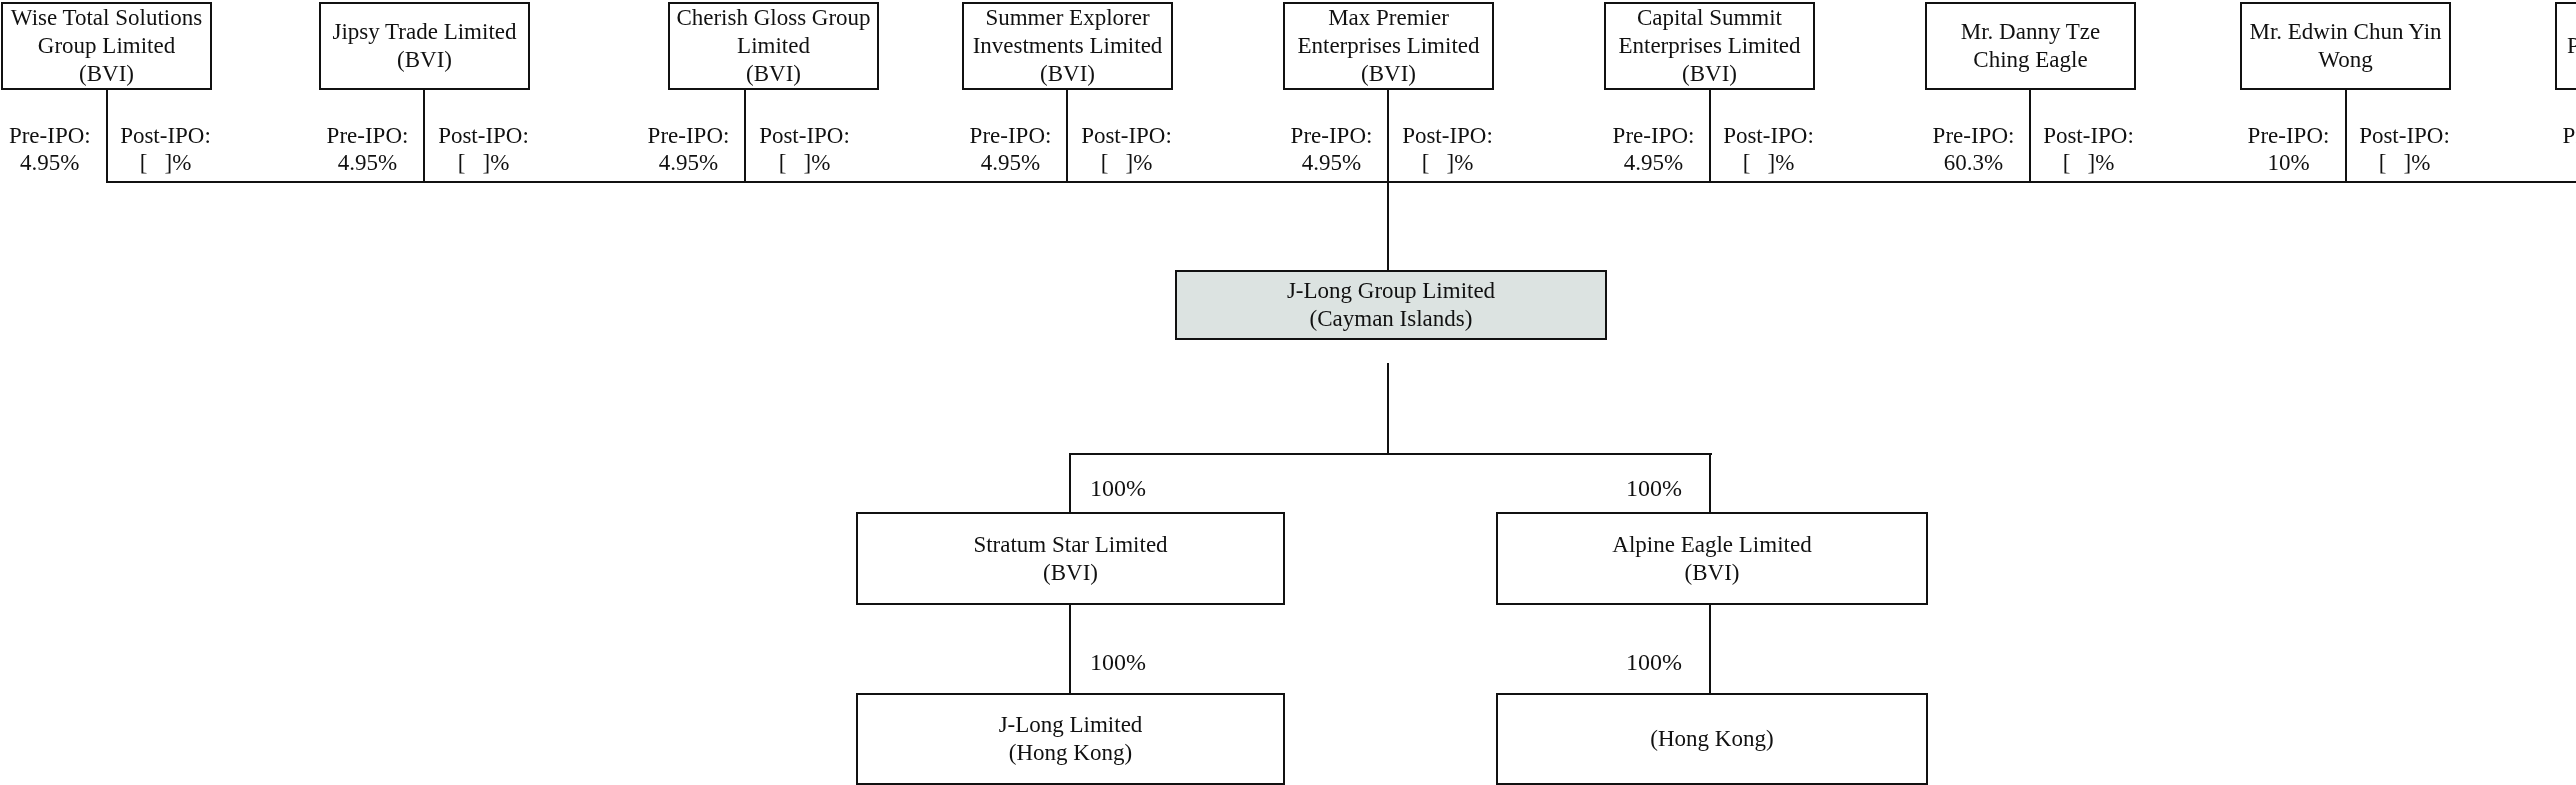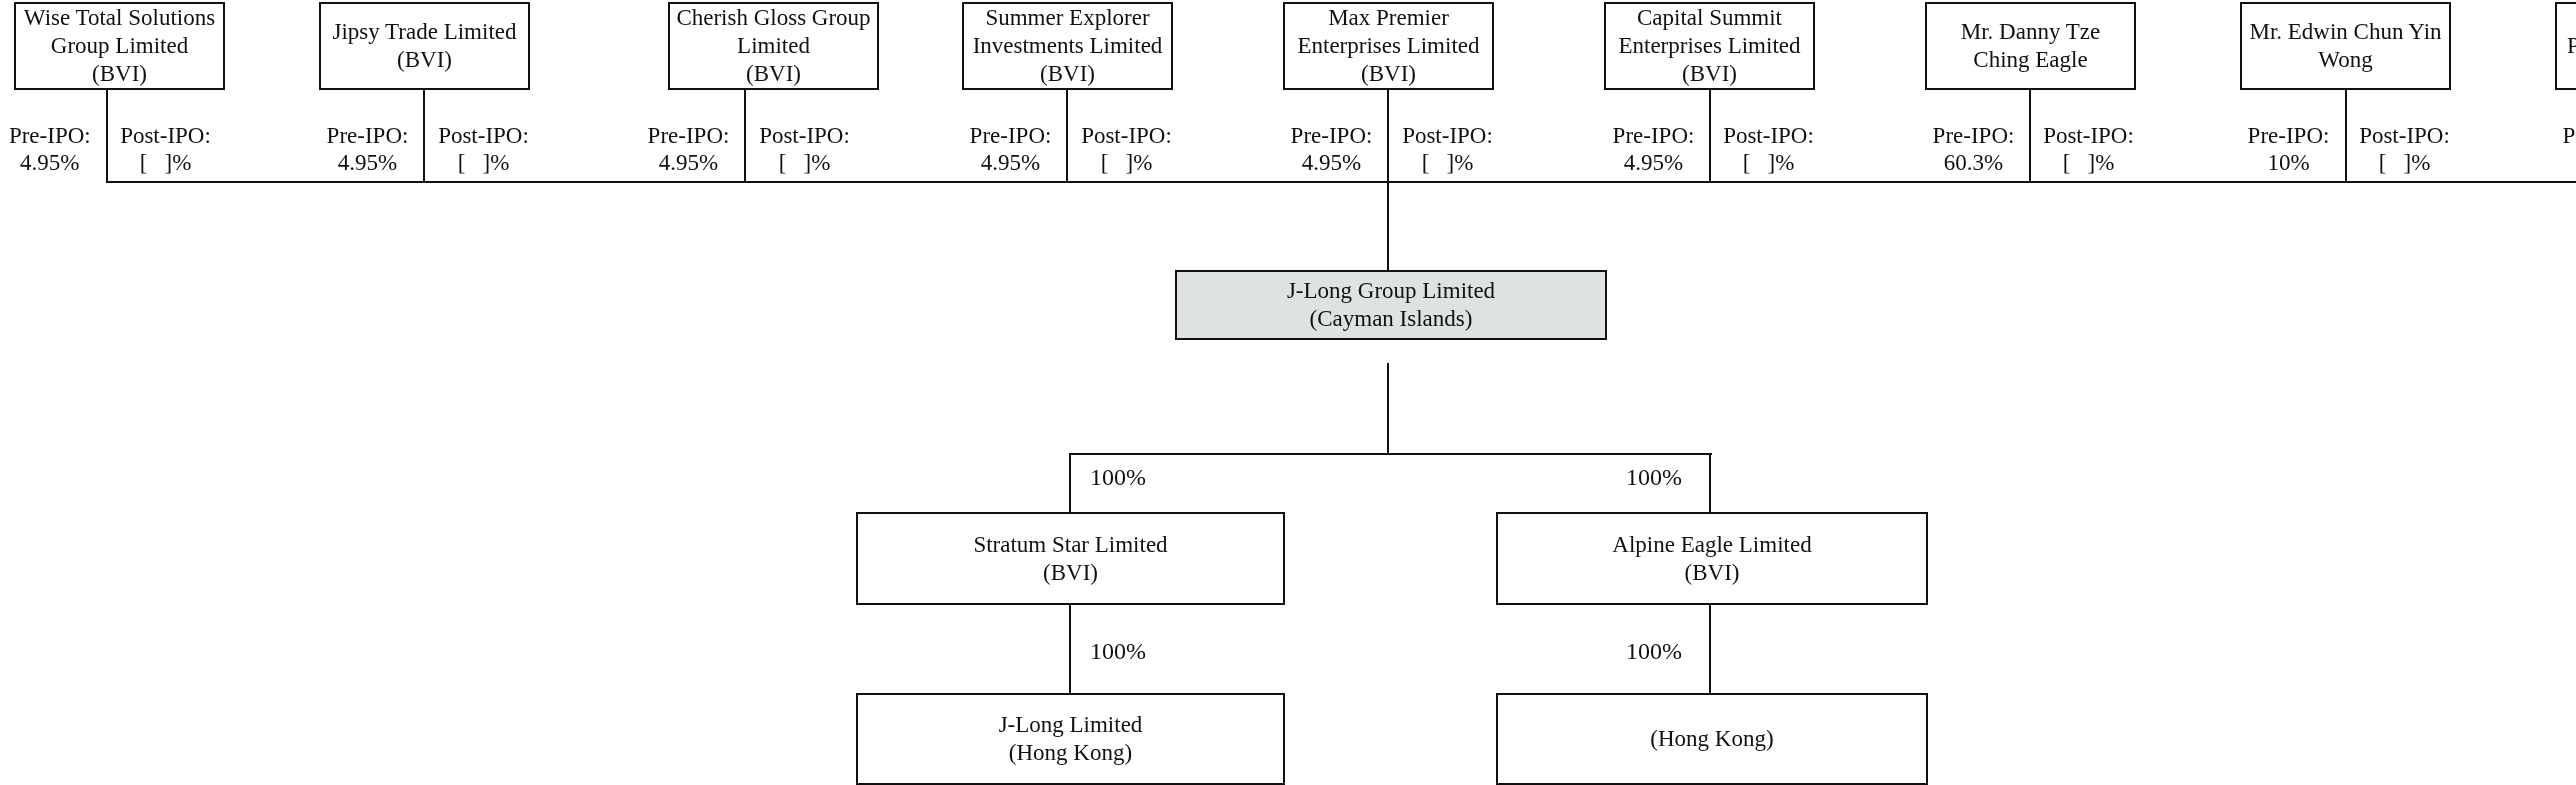--- a/index.html
+++ b/index.html
@@ -15,29 +15,29 @@
   .box .nm{white-space:pre-line;}
   .tbox{top:2.1px;width:211px;height:88px;}
   .pbox{background:#dce3e1;}
   .vl{position:absolute;width:2.1px;background:#111;}
   .hl{position:absolute;height:2.1px;background:#111;}
   .pct{
     position:absolute;top:122px;width:113px;text-align:center;
     font-size:23px;line-height:27px;
   }
   .own{
-    position:absolute;width:72px;text-align:center;font-size:24px;line-height:29px;
+    position:absolute;width:72px;text-align:center;font-size:24px;line-height:29px;margin-top:11px;
   }
 </style>
 </head>
 <body>
 
 <div id="stage">
 
-  <div class="box tbox" style="left:14px">
+  <div class="box tbox" style="left:1px">
     <div class="nm">Wise Total Solutions
 Group Limited</div>
     <div class="jur">(BVI)</div>
   </div>
   <div class="box tbox" style="left:319px">
     <div class="nm">Jipsy Trade Limited</div>
     <div class="jur">(BVI)</div>
   </div>
   <div class="box tbox" style="left:668px">
     <div class="nm">Cherish Gloss Group

